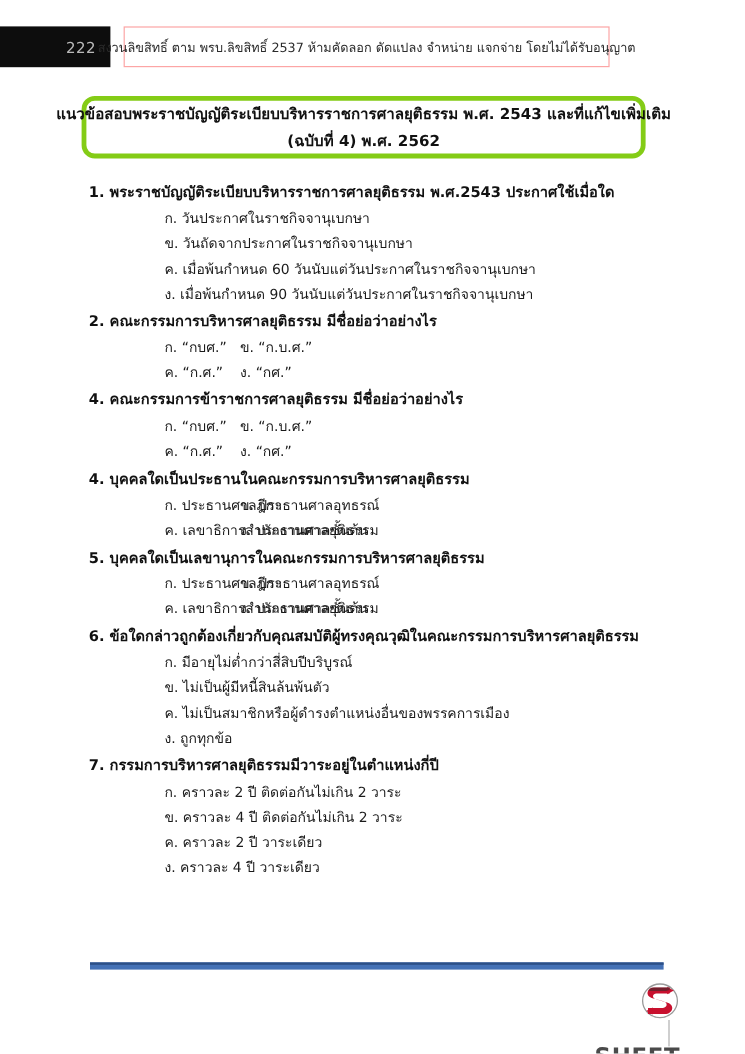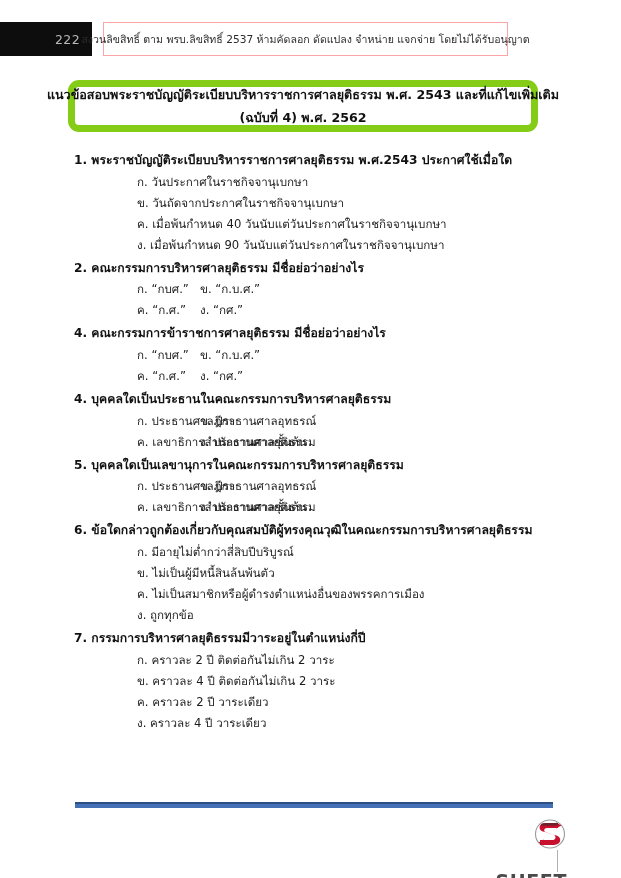--- a/index.html
+++ b/index.html
@@ -60,21 +60,21 @@
     white-space: nowrap;
   }
 
   
   .title-box {
     position: absolute;
     left: 68px;
     top: 80px;
     width: 470px;
     height: 52px;
-    border: 7px solid #84cc16;
+    border: 4px solid #84cc16;
     border-radius: 11px;
     box-sizing: border-box;
     display: flex;
     flex-direction: column;
     align-items: center;
     justify-content: center;
     gap: 3px;
   }
   .title-box .line {
     font-size: 12.6px;
@@ -200,21 +200,21 @@
   <div class="line">(ฉบับที่ 4) พ.ศ. 2562</div>
 </div>
 
 <div class="questions">
 
   <div class="question">
     <div class="q-text">1. พระราชบัญญัติระเบียบบริหารราชการศาลยุติธรรม พ.ศ.2543 ประกาศใช้เมื่อใด</div>
     <div class="opts-single">
       <div class="opt">ก. วันประกาศในราชกิจจานุเบกษา</div>
       <div class="opt">ข. วันถัดจากประกาศในราชกิจจานุเบกษา</div>
-      <div class="opt">ค. เมื่อพ้นกำหนด 40 วันนับแต่วันประกาศในราชกิจจานุเบกษา</div>
+      <div class="opt">ค. เมื่อพ้นกำหนด 60 วันนับแต่วันประกาศในราชกิจจานุเบกษา</div>
       <div class="opt">ง. เมื่อพ้นกำหนด 90 วันนับแต่วันประกาศในราชกิจจานุเบกษา</div>
     </div>
   </div>
 
   <div class="question">
     <div class="q-text">2. คณะกรรมการบริหารศาลยุติธรรม มีชื่อย่อว่าอย่างไร</div>
     <div class="opts-double">
       <div class="opt-row">
         <div class="opt c1">ก. “กบศ.”</div>
         <div class="opt c2">ข. “ก.บ.ศ.”</div>

